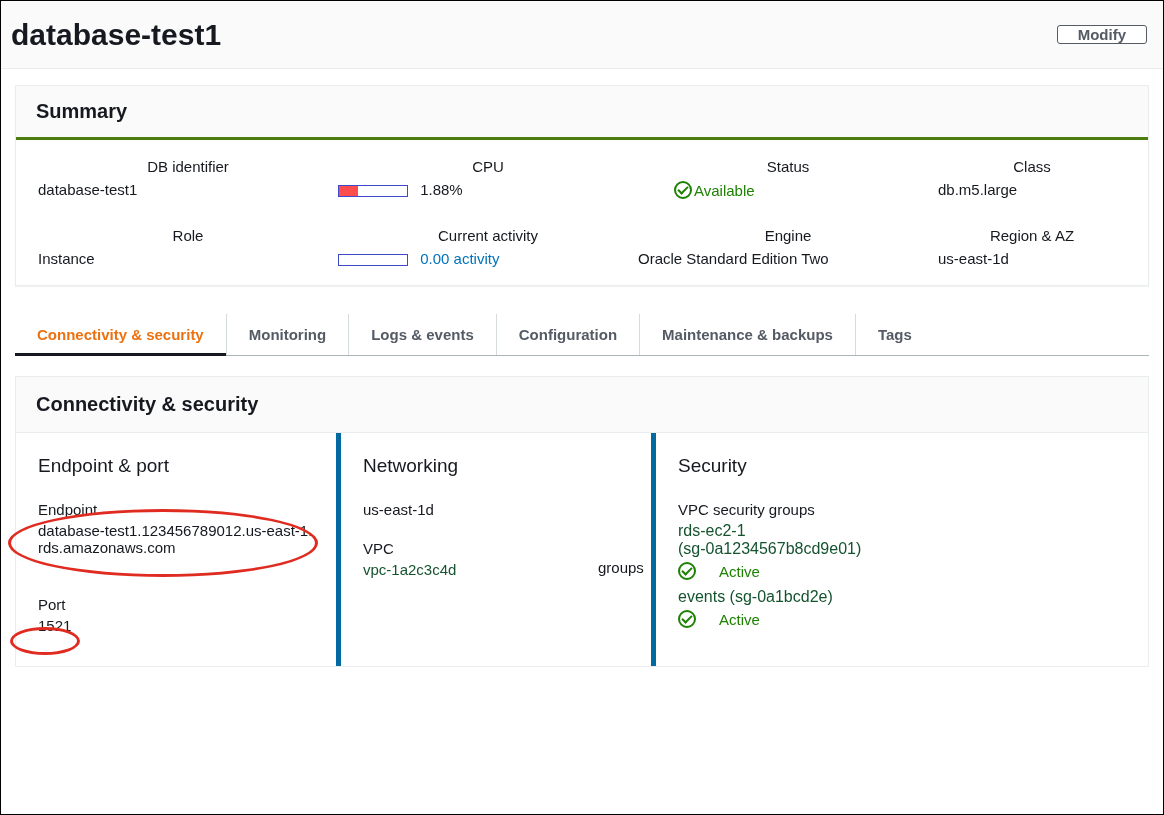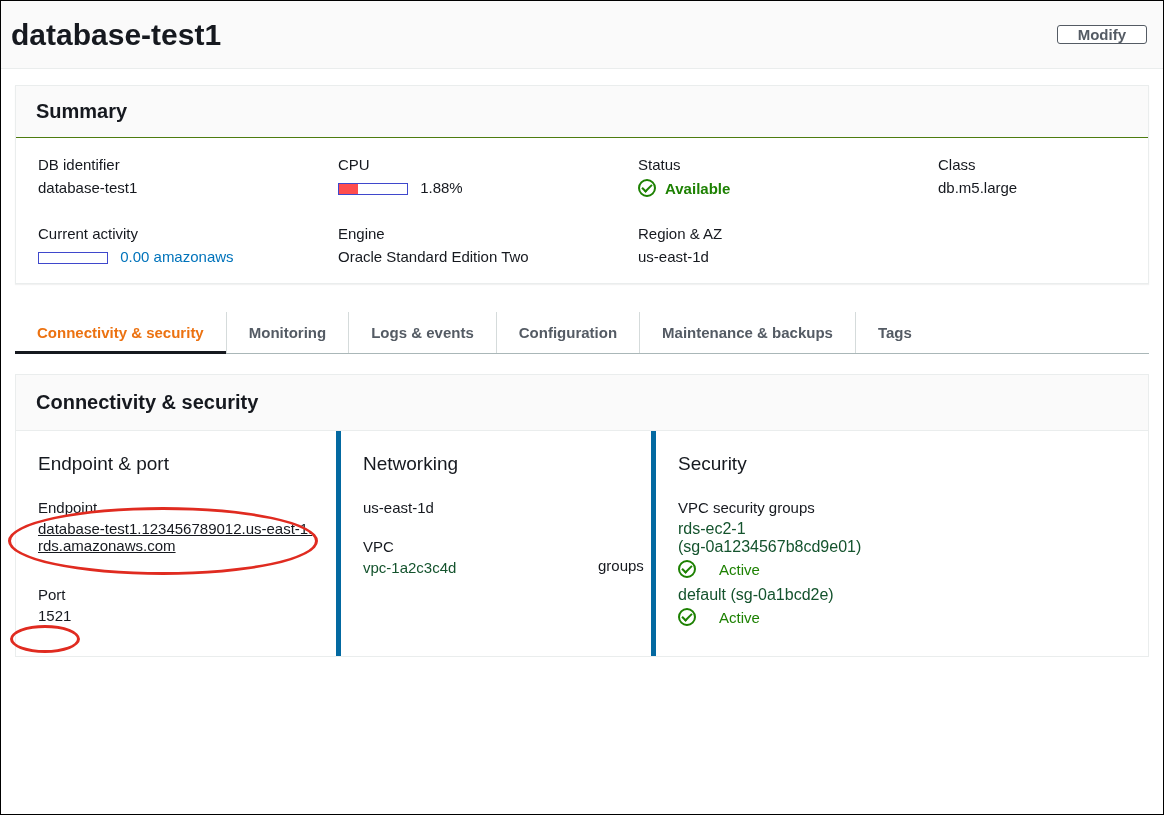--- a/index.html
+++ b/index.html
@@ -44,51 +44,51 @@
 
   
   .panel-wrap { margin:16px 14px 0 14px; }
   .panel {
     background:#fff;
     border:1px solid #eaeded;
     box-shadow:0 1px 1px rgba(0,0,0,0.05);
   }
   .panel-header {
     background:#fafafa;
-    border-bottom:1px solid #4d7c0f;
+    border-bottom:3px solid #4d7c0f;
     padding:14px 20px 14px 20px;
     font-size:20px;
     font-weight:700;
   }
   .summary-body {
     padding:18px 22px 18px 22px;
     display:grid;
     grid-template-columns: 300px 300px 300px 1fr;
     row-gap:28px;
   }
   .sum-cell { }
-  .sum-label { font-size:15px; color:#16191f; margin-bottom:6px; }
+  .sum-label { font-size:15px; color:#16191f; margin-bottom:6px;text-align:center; }
   .sum-value { font-size:15px; color:#16191f; }
 
   
   .meter {
     display:inline-block;
     width:70px; height:12px;
     border:1px solid #3f48cc;
     vertical-align:middle;
     margin-right:8px;
     position:relative;
     background:#fff;
   }
   .meter-fill { position:absolute; left:0; top:0; bottom:0; background:#ff4d4d; }
   .meter-blue-fill { position:absolute; left:0; top:0; bottom:0; background:#3f48cc; }
   .sessions-link { color:#0073bb; text-decoration:none; }
 
   
-  .status-wrap { display:flex; align-items:center; gap:9px; color:#1d8102; font-size:15px; font-weight:700; }
+  .status-wrap { display:flex; align-items:center; gap:2px; color:#1d8102; font-size:15px; font-weight:400;margin-left:36px; }
   .chk-icon {
     width:18px;height:18px;border:2px solid #1d8102;border-radius:50%;
     display:inline-flex;align-items:center;justify-content:center;
     position:relative;
   }
   .chk-icon::after{
     content:''; width:4px;height:8px;border:solid #1d8102;border-width:0 2px 2px 0;
     transform:rotate(45deg); margin-top:-2px;
   }
 
@@ -179,24 +179,28 @@
           <span class="chk-icon"></span>
           <span>Available</span>
         </div>
       </div>
       <div class="sum-cell">
         <div class="sum-label">Class</div>
         <div class="sum-value">db.m5.large</div>
       </div>
 
       <div class="sum-cell">
+        <div class="sum-label">Role</div>
+        <div class="sum-value">Instance</div>
+      </div>
+      <div class="sum-cell">
         <div class="sum-label">Current activity</div>
         <div class="sum-value">
           <span class="meter"><span class="meter-blue-fill" style="width:0%"></span></span>
-          <a href="#" class="sessions-link">0.00 amazonaws</a>
+          <a href="#" class="sessions-link">0.00 activity</a>
         </div>
       </div>
       <div class="sum-cell">
         <div class="sum-label">Engine</div>
         <div class="sum-value">Oracle Standard Edition Two</div>
       </div>
       <div class="sum-cell">
         <div class="sum-label">Region &amp; AZ</div>
         <div class="sum-value">us-east-1d</div>
       </div>
@@ -214,21 +218,21 @@
 </div>
 
 <div class="conn-panel-wrap">
   <div class="conn-header">Connectivity &amp; security</div>
   <div class="conn-body">
     <span class="floating-label">groups</span>
 
     <div class="conn-col" style="position:relative;">
       <h3 class="col-title">Endpoint &amp; port</h3>
       <div class="field-label">Endpoint</div>
-      <div class="field-value" style="margin-bottom:32px;text-decoration:underline;">database-test1.123456789012.us-east-1.rds.amazonaws.com</div>
+      <div class="field-value" style="margin-bottom:40px;">database-test1.123456789012.us-east-1.rds.amazonaws.com</div>
       <div class="field-label">Port</div>
       <div class="field-value">1521</div>
 
       <div class="oval" style="left:-8px; top:76px; width:310px; height:68px;"></div>
       <div class="oval" style="left:-6px; top:194px; width:70px; height:28px;"></div>
     </div>
 
     <div class="conn-col">
       <h3 class="col-title">Networking</h3>
       <div class="field-value">us-east-1d</div>
@@ -238,20 +242,20 @@
 
     <div class="conn-col">
       <h3 class="col-title">Security</h3>
       <div class="field-label">VPC security groups</div>
       <div><a href="#" class="link">rds-ec2-1</a></div>
       <div><a href="#" class="link">(sg-0a1234567b8cd9e01)</a></div>
       <div class="sg-status">
         <span class="chk-icon"></span>
         <span>Active</span>
       </div>
-      <div><a href="#" class="link">default (sg-0a1bcd2e)</a></div>
+      <div><a href="#" class="link">events (sg-0a1bcd2e)</a></div>
       <div class="sg-status">
         <span class="chk-icon"></span>
         <span>Active</span>
       </div>
     </div>
   </div>
 </div>
 
 </body></html>

